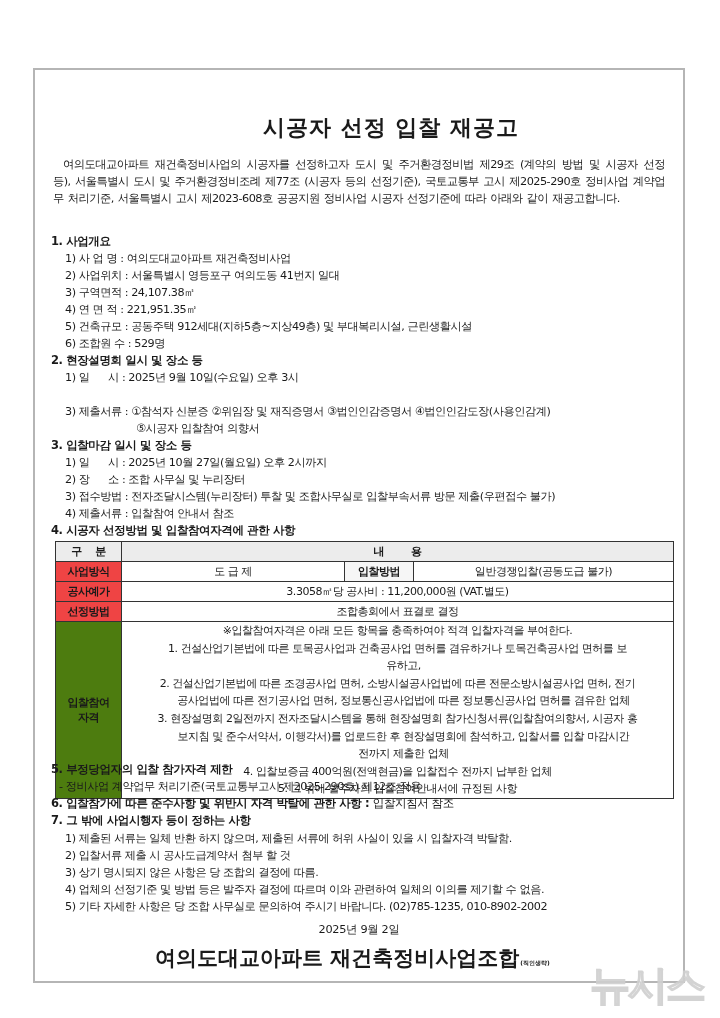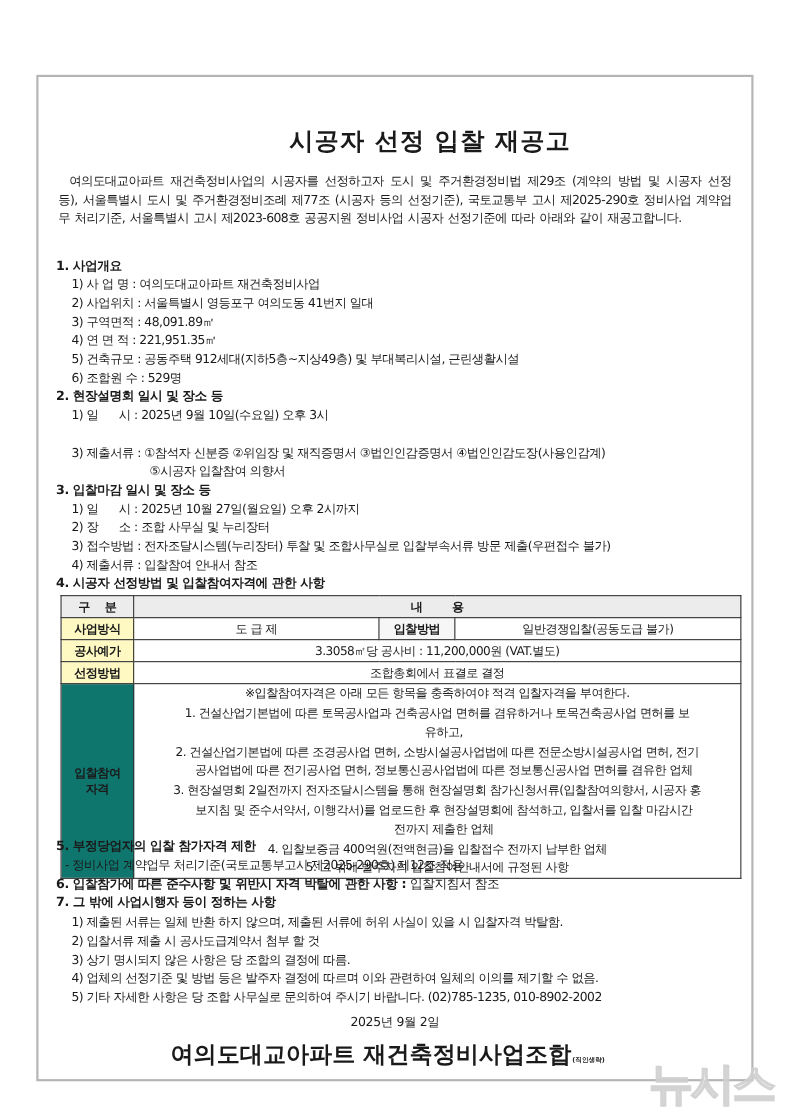--- a/index.html
+++ b/index.html
@@ -17,21 +17,21 @@
       position:absolute; top:86px; left:18px; width:612px; font-size:11.3px; line-height:17.2px;
       text-indent:10px; letter-spacing:-0.55px; word-spacing:1px; text-align:justify;
     }
     .sec { position:absolute; left:16px; font-size:11.5px; font-weight:bold; letter-spacing:-0.4px; white-space:nowrap; }
     .item { position:absolute; left:30px; font-size:11.2px; letter-spacing:-0.45px; white-space:nowrap; }
     table.qual {
       position:absolute; left:20px; top:443px; width:619px; border-collapse:collapse; font-size:11px; letter-spacing:-0.45px;
     }
     table.qual td { border:1px solid #333; padding:1px 5px; height:17px; vertical-align:middle;text-align:center; }
     table.qual td.hd { background:#ececec; font-weight:bold; text-align:center; }
-    table.qual td.lab { background:#fef9c3; font-weight:bold; text-align:center; width:55px; white-space:nowrap; }
+    table.qual td.lab { background:#ef4444; font-weight:bold; text-align:center; width:55px; white-space:nowrap; }
     table.qual td.lab2 { background:#f6f6f6; font-weight:bold; text-align:center; width:58px; white-space:nowrap; }
     .qline { line-height:17.6px; }
     .qline.indent { padding-left:12px; }
     .date { position:absolute; top:836px; left:0; width:100%; text-align:center; font-size:11.3px; letter-spacing:-0.3px; }
     .org { position:absolute; top:860px; left:120px; font-size:21px; font-weight:bold; letter-spacing:0px; white-space:nowrap; }
     .org .seal { font-size:6px; font-weight:bold; vertical-align:baseline; margin-left:1px; }
     .watermark {
       position:absolute; left:590px; top:958px; font-size:40px; font-weight:bold; color:#ffffff;
       -webkit-text-stroke:1.5px #cfcfcf; letter-spacing:-2px; opacity:0.9;
     }
@@ -39,21 +39,21 @@
 </head>
 <body>
 
 <div class="frame">
   <div class="title">시공자 선정 입찰 재공고</div>
   <div class="intro">여의도대교아파트 재건축정비사업의 시공자를 선정하고자 도시 및 주거환경정비법 제29조 (계약의 방법 및 시공자 선정 등), 서울특별시 도시 및 주거환경정비조례 제77조 (시공자 등의 선정기준), 국토교통부 고시 제2025-290호 정비사업 계약업무 처리기준, 서울특별시 고시 제2023-608호 공공지원 정비사업 시공자 선정기준에 따라 아래와 같이 재공고합니다.</div>
 
   <div class="sec" style="top:164px">1. 사업개요</div>
   <div class="item" style="top:181px"><span>1) 사 업 명 :</span> <span>여의도대교아파트 재건축정비사업</span></div>
   <div class="item" style="top:198px"><span>2) 사업위치 :</span> <span>서울특별시 영등포구 여의도동 41번지 일대</span></div>
-  <div class="item" style="top:215px"><span>3) 구역면적 :</span> <span>48,091.89㎡</span></div>
+  <div class="item" style="top:215px"><span>3) 구역면적 :</span> <span>24,107.38㎡</span></div>
   <div class="item" style="top:232px"><span>4) 연 면 적 :</span> <span>221,951.35㎡</span></div>
   <div class="item" style="top:249px"><span>5) 건축규모 :</span> <span>공동주택 912세대(지하5층~지상49층) 및 부대복리시설, 근린생활시설</span></div>
   <div class="item" style="top:266px"><span>6) 조합원 수 :</span> <span>529명</span></div>
 
   <div class="sec" style="top:283px">2. 현장설명회 일시 및 장소 등</div>
   <div class="item" style="top:300px"><span style="white-space:pre">1) 일      시 :</span> <span>2025년 9월 10일(수요일) 오후 3시</span></div>
   <div class="item" style="top:334px"><span>3) 제출서류 :</span> <span>①참석자 신분증 ②위임장 및 재직증명서 ③법인인감증명서 ④법인인감도장(사용인감계)</span></div>
   <div class="item" style="top:351px; left:101px"><span>⑤시공자 입찰참여 의향서</span></div>
 
   <div class="sec" style="top:368px">3. 입찰마감 일시 및 장소 등</div>
@@ -78,21 +78,21 @@
     </tr>
     <tr>
       <td class="lab">공사예가</td>
       <td colspan="3">3.3058㎡당 공사비 : 11,200,000원 (VAT.별도)</td>
     </tr>
     <tr>
       <td class="lab">선정방법</td>
       <td colspan="3">조합총회에서 표결로 결정</td>
     </tr>
     <tr>
-      <td class="lab" style="background:#0f766e">
+      <td class="lab" style="background:#4d7c0f">
         <div>입찰참여</div>
         <div>자격</div>
       </td>
       <td colspan="3" style="padding:0 5px">
         <div class="qline">※입찰참여자격은 아래 모든 항목을 충족하여야 적격 입찰자격을 부여한다.</div>
         <div class="qline">1. 건설산업기본법에 따른 토목공사업과 건축공사업 면허를 겸유하거나 토목건축공사업 면허를 보</div>
         <div class="qline indent">유하고,</div>
         <div class="qline">2. 건설산업기본법에 따른 조경공사업 면허, 소방시설공사업법에 따른 전문소방시설공사업 면허, 전기</div>
         <div class="qline indent">공사업법에 따른 전기공사업 면허, 정보통신공사업법에 따른 정보통신공사업 면허를 겸유한 업체</div>
         <div class="qline">3. 현장설명회 2일전까지 전자조달시스템을 통해 현장설명회 참가신청서류(입찰참여의향서, 시공자 홍</div>

